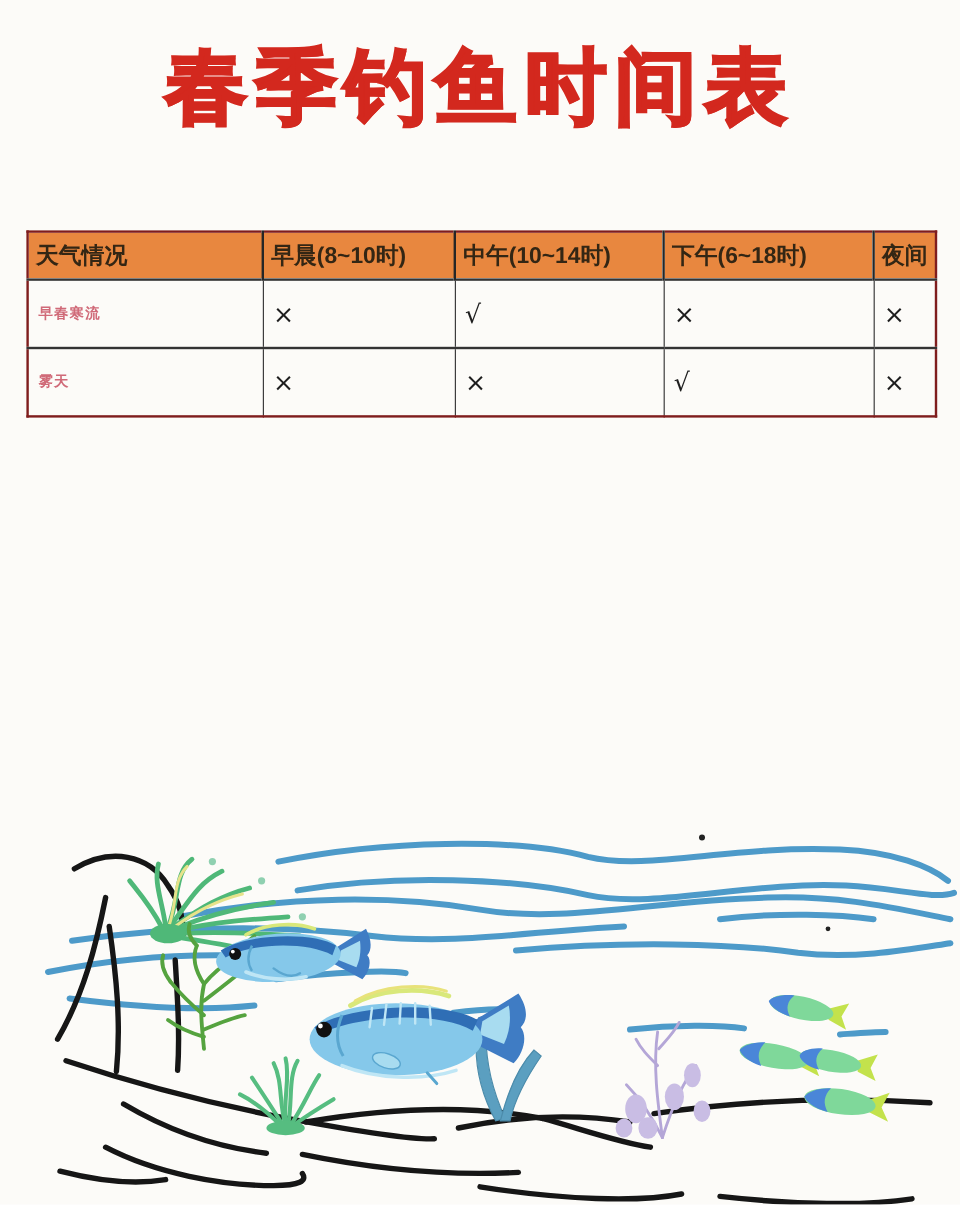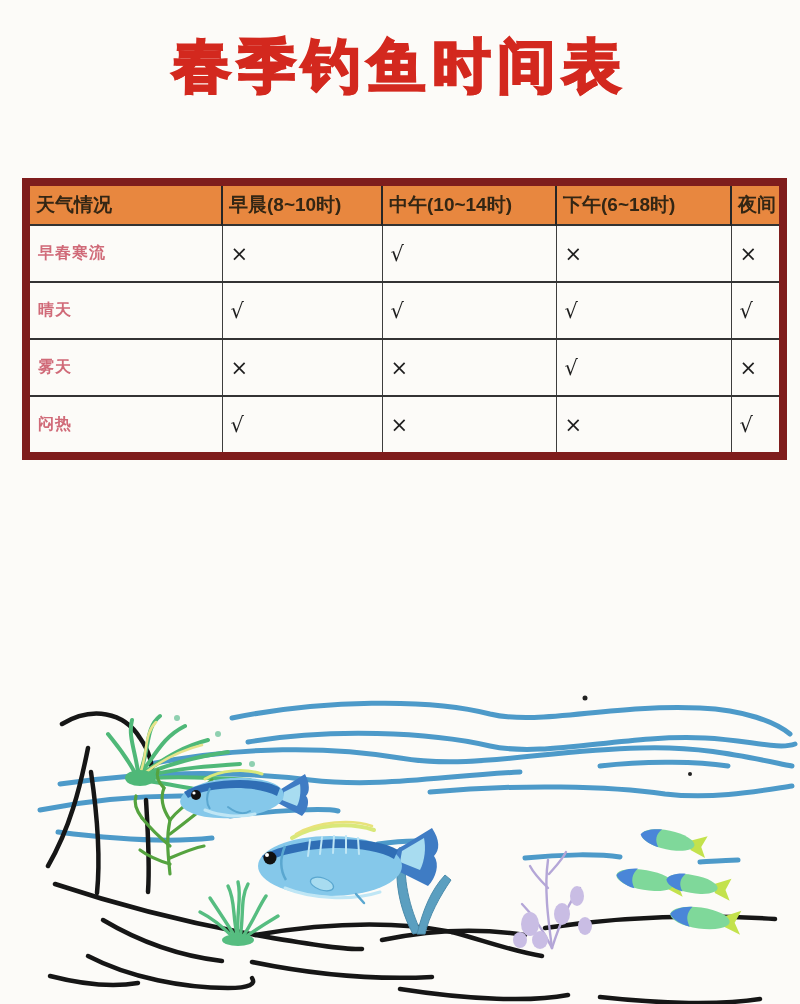--- a/index.html
+++ b/index.html
@@ -2,44 +2,44 @@
 <html><head>
 <meta charset="utf-8">
 <style>
   html,body{margin:0;padding:0;background:#ffffff;}
   .page{
     position:relative;width:800px;height:1004px;overflow:hidden;
     background:#fcfbf8;font-family:"Liberation Sans",sans-serif;
   }
   .title{
     position:absolute;top:28px;left:0;width:100%;margin:0;
-    text-align:center;font-size:58px;font-weight:bold;
+    text-align:center;font-size:68px;font-weight:bold;
     color:#d3281e;letter-spacing:7px;
     -webkit-text-stroke:2.5px #d3281e;
     text-shadow:1px 1px 0 #d3281e;
     font-family:"Liberation Sans",sans-serif;
   }
   table.sched{
-    position:absolute;top:178px;left:22px;width:757px;
+    position:absolute;top:192px;left:22px;width:757px;
     border-collapse:collapse;table-layout:fixed;
-    border:8px solid #7f1d1d;background:transparent;
+    border:2px solid #7f1d1d;background:transparent;
   }
   table.sched th{
     height:34px;background:#e8873f;color:#332614;
     font-size:19px;font-weight:bold;text-align:left;
     padding:2px 6px;border-left:2px solid #262626;
     white-space:nowrap;overflow:hidden;
   }
   table.sched td{
     height:55px;vertical-align:middle;
     border-top:2px solid #333333;border-left:1px solid #3d3d3d;
     padding:0 8px;background:transparent;
   }
   table.sched td.label{
-    color:#d06a78;font-size:16px;font-weight:bold;letter-spacing:1px;
+    color:#d06a78;font-size:12px;font-weight:bold;letter-spacing:1px;
     white-space:nowrap;overflow:hidden;
   }
   table.sched td.mark{
     font-size:21px;color:#1e1e1e;
     font-family:"DejaVu Sans",sans-serif;
   }
   .scene{position:absolute;left:0;top:688px;width:800px;height:316px;}
 </style>
 </head>
 <body>
@@ -67,39 +67,25 @@
     </thead>
     <tbody>
       <tr>
         <td class="label" style="border-left:none">早春寒流</td>
         <td class="mark">×</td>
         <td class="mark">√</td>
         <td class="mark">×</td>
         <td class="mark">×</td>
       </tr>
       <tr>
-        <td class="label" style="border-left:none">晴天</td>
+        <td class="label" style="border-left:none">雾天</td>
+        <td class="mark">×</td>
+        <td class="mark">×</td>
         <td class="mark">√</td>
-        <td class="mark">√</td>
-        <td class="mark">√</td>
-        <td class="mark">√</td>
-      </tr>
-      <tr>
-        <td class="label" style="border-left:none">雾天</td>
-        <td class="mark">×</td>
-        <td class="mark">×</td>
-        <td class="mark">√</td>
-        <td class="mark">×</td>
-      </tr>
-      <tr>
-        <td class="label" style="border-left:none">闷热</td>
-        <td class="mark">√</td>
-        <td class="mark">×</td>
-        <td class="mark">×</td>
-        <td class="mark">√</td>
+        <td class="mark">×</td>
       </tr>
     </tbody>
   </table>
 
   <svg class="scene" viewBox="0 0 800 316" xmlns="http://www.w3.org/2000/svg">
 
     <g fill="none" stroke="#4d9ac9" stroke-width="5" stroke-linecap="round">
       <path d="M232,30 C320,12 430,10 490,26 C540,38 610,16 700,20 C745,22 775,34 790,46"></path>
       <path d="M248,54 C330,40 430,44 490,58 C545,70 625,46 705,50 C748,52 778,62 795,56"></path>
       <path d="M150,76 C240,58 330,58 400,70 C470,82 545,62 640,60 C700,58 742,68 792,78"></path>

